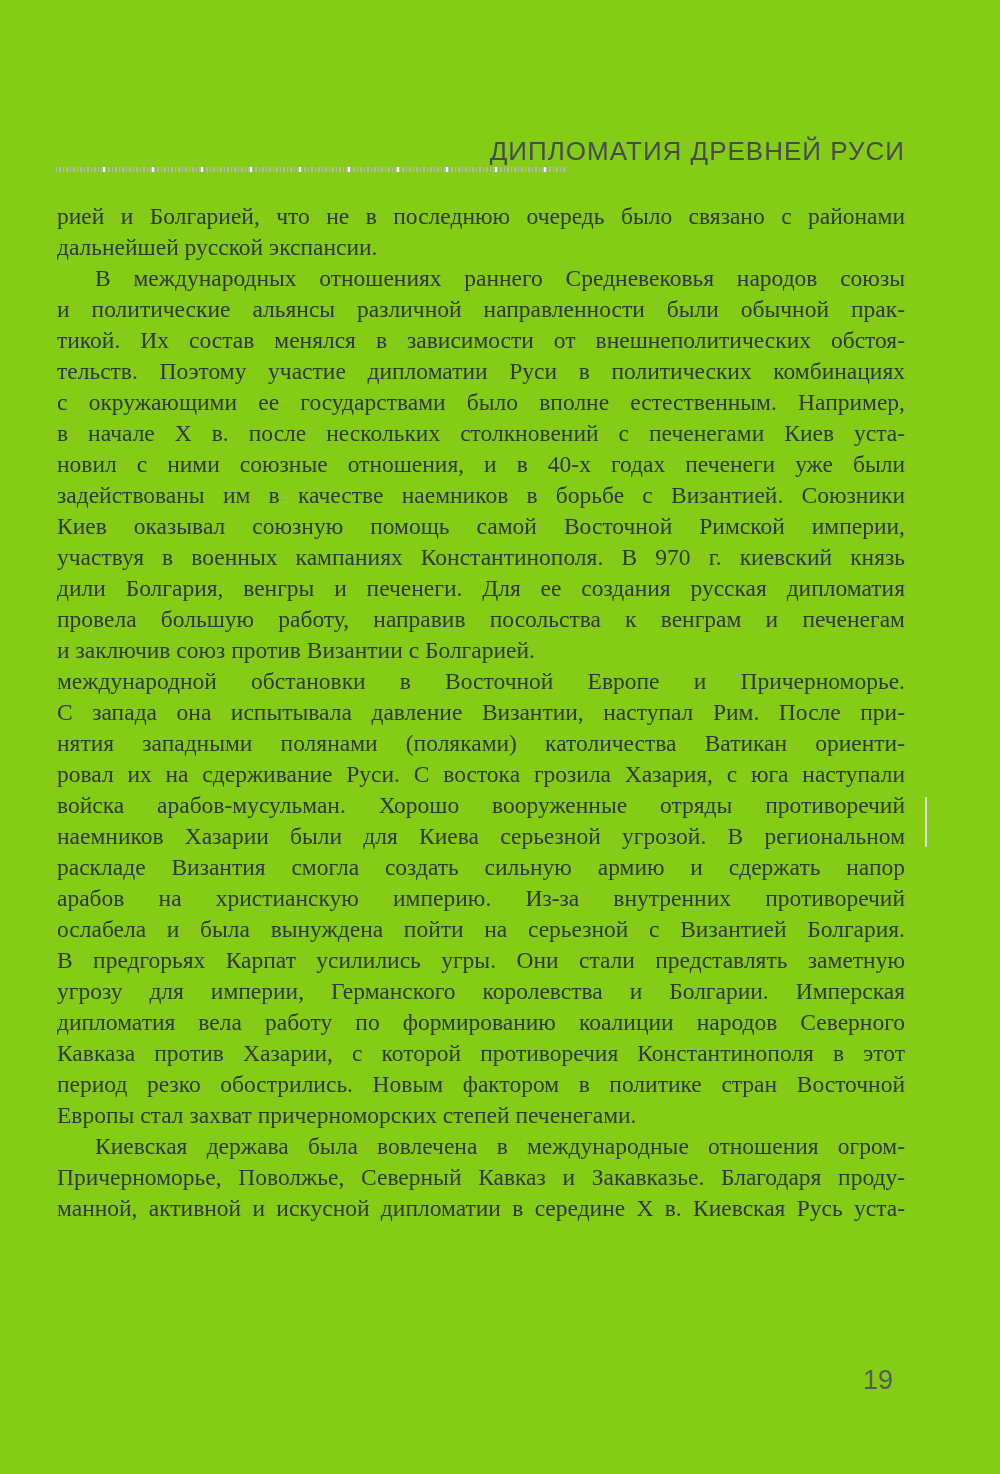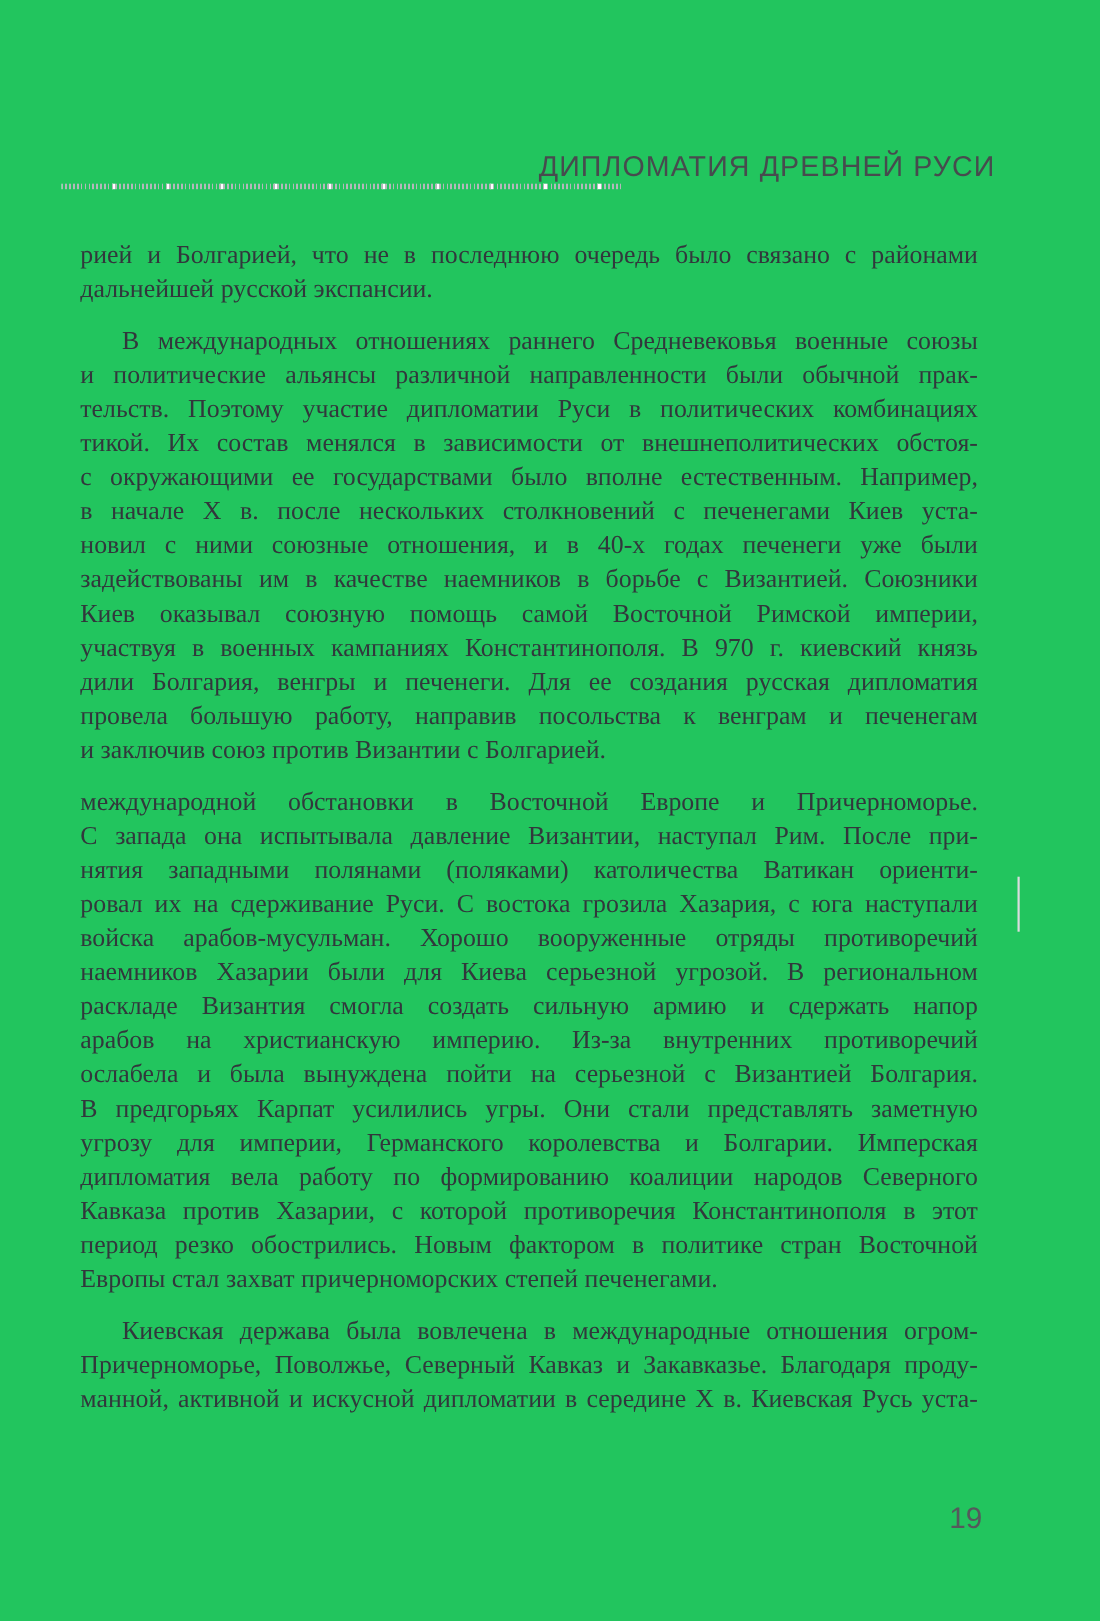--- a/index.html
+++ b/index.html
@@ -1,20 +1,20 @@
 <!DOCTYPE html>
 <html><head>
 <meta charset="utf-8">
 <style>
   html, body { margin: 0; padding: 0; background: #ffffff; }
   .page {
     position: relative;
     width: 1000px;
     height: 1474px;
-    background: #22c55e;
+    background: #84cc16;
     overflow: hidden;
     font-family: "Liberation Serif", serif;
   }
   .running-title {
     position: absolute;
     top: 136px;
     right: 95px;
     font-family: "Liberation Sans", sans-serif;
     font-size: 26px;
     letter-spacing: 1px;
@@ -32,21 +32,21 @@
   }
   .body-text {
     position: absolute;
     left: 57px;
     top: 201px;
     width: 848px;
     font-size: 23.5px;
     line-height: 31px;
     color: #32373c;
   }
-  .paragraph { margin: 16px; padding: 0; }
+  .paragraph { margin: 0; padding: 0; }
   .line { text-align: justify; text-align-last: left; }
   .line.justified { text-align-last: justify; }
   .line.indent { text-indent: 38px; }
   .page-number {
     position: absolute;
     top: 1365px;
     right: 107px;
     font-family: "Liberation Sans", sans-serif;
     font-size: 27px;
     color: #55595c;
@@ -66,24 +66,24 @@
 
 <div class="page">
   <div class="running-title">ДИПЛОМАТИЯ ДРЕВНЕЙ РУСИ</div>
   <div class="dotted-rule"></div>
   <div class="body-text" id="body-text">
       <div class="paragraph">
         <div class="line justified">рией и Болгарией, что не в последнюю очередь было связано с районами</div>
         <div class="line">дальнейшей русской экспансии.</div>
       </div>
       <div class="paragraph">
-        <div class="line justified indent">В международных отношениях раннего Средневековья военные союзы</div>
+        <div class="line justified indent">В международных отношениях раннего Средневековья народов союзы</div>
         <div class="line justified">и политические альянсы различной направленности были обычной прак-</div>
+        <div class="line justified">тикой. Их состав менялся в зависимости от внешнеполитических обстоя-</div>
         <div class="line justified">тельств. Поэтому участие дипломатии Руси в политических комбинациях</div>
-        <div class="line justified">тикой. Их состав менялся в зависимости от внешнеполитических обстоя-</div>
         <div class="line justified">с окружающими ее государствами было вполне естественным. Например,</div>
         <div class="line justified">в начале X в. после нескольких столкновений с печенегами Киев уста-</div>
         <div class="line justified">новил с ними союзные отношения, и в 40-х годах печенеги уже были</div>
         <div class="line justified">задействованы им в качестве наемников в борьбе с Византией. Союзники</div>
         <div class="line justified">Киев оказывал союзную помощь самой Восточной Римской империи,</div>
         <div class="line justified">участвуя в военных кампаниях Константинополя. В 970 г. киевский князь</div>
         <div class="line justified">дили Болгария, венгры и печенеги. Для ее создания русская дипломатия</div>
         <div class="line justified">провела большую работу, направив посольства к венграм и печенегам</div>
         <div class="line">и заключив союз против Византии с Болгарией.</div>
       </div>

